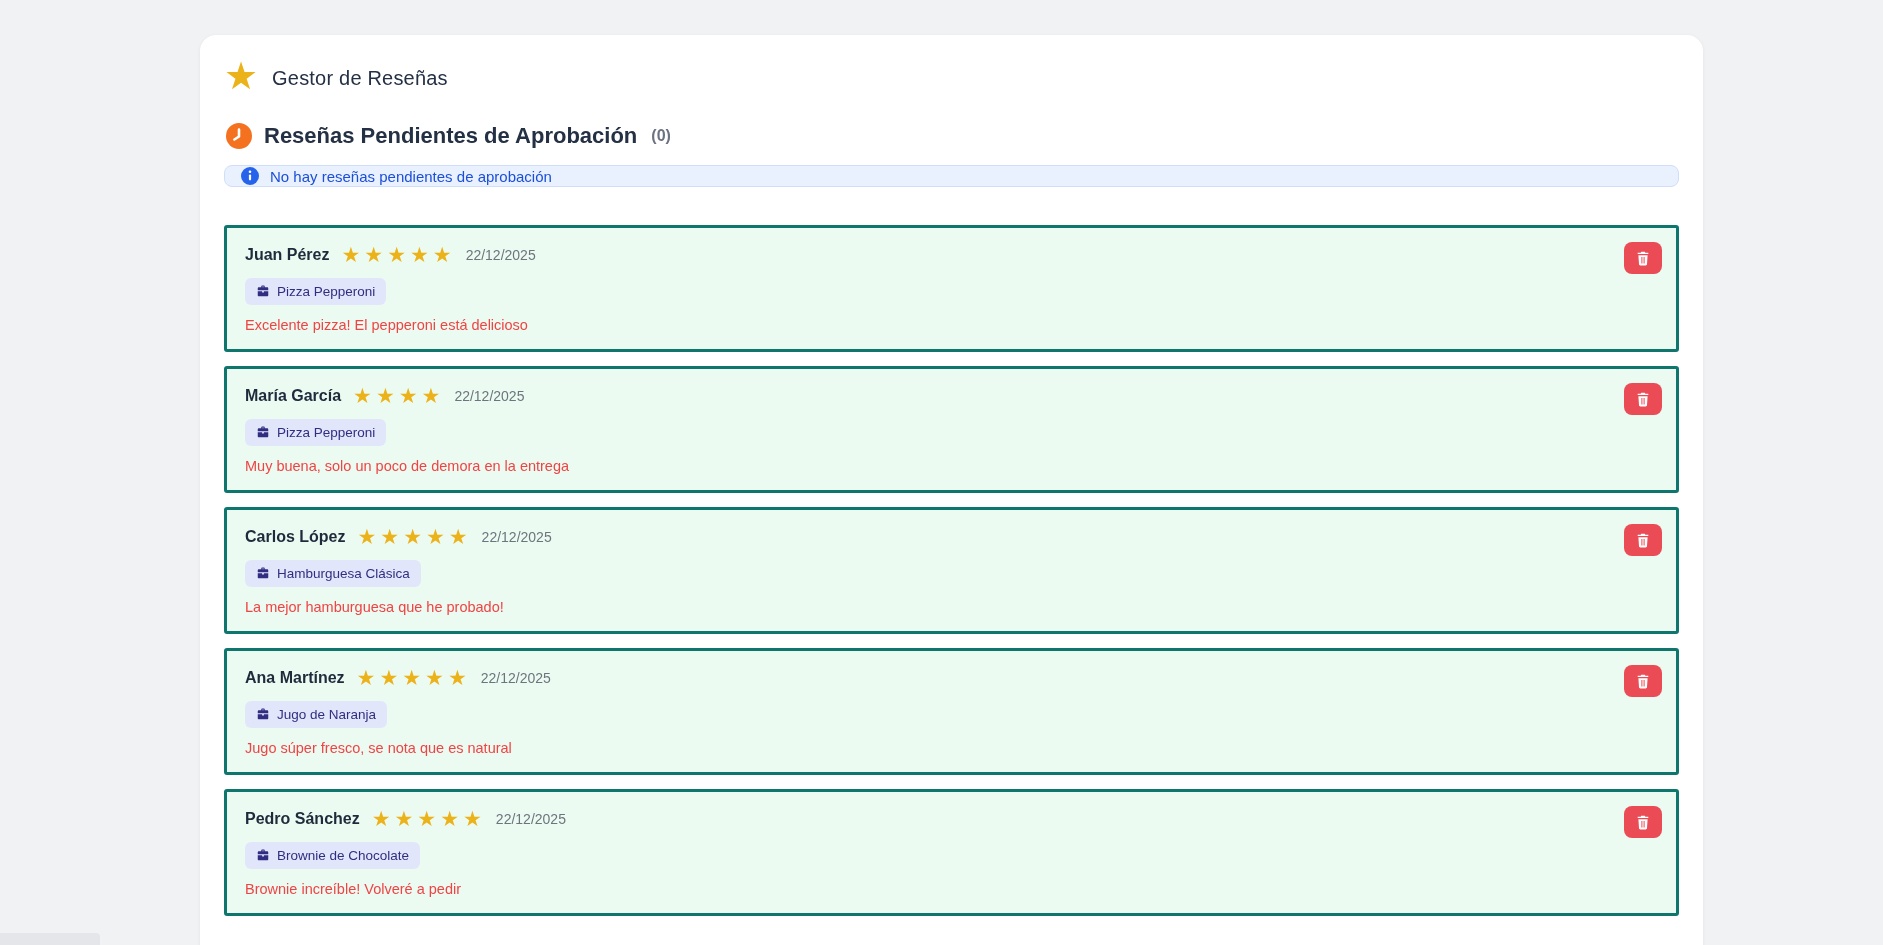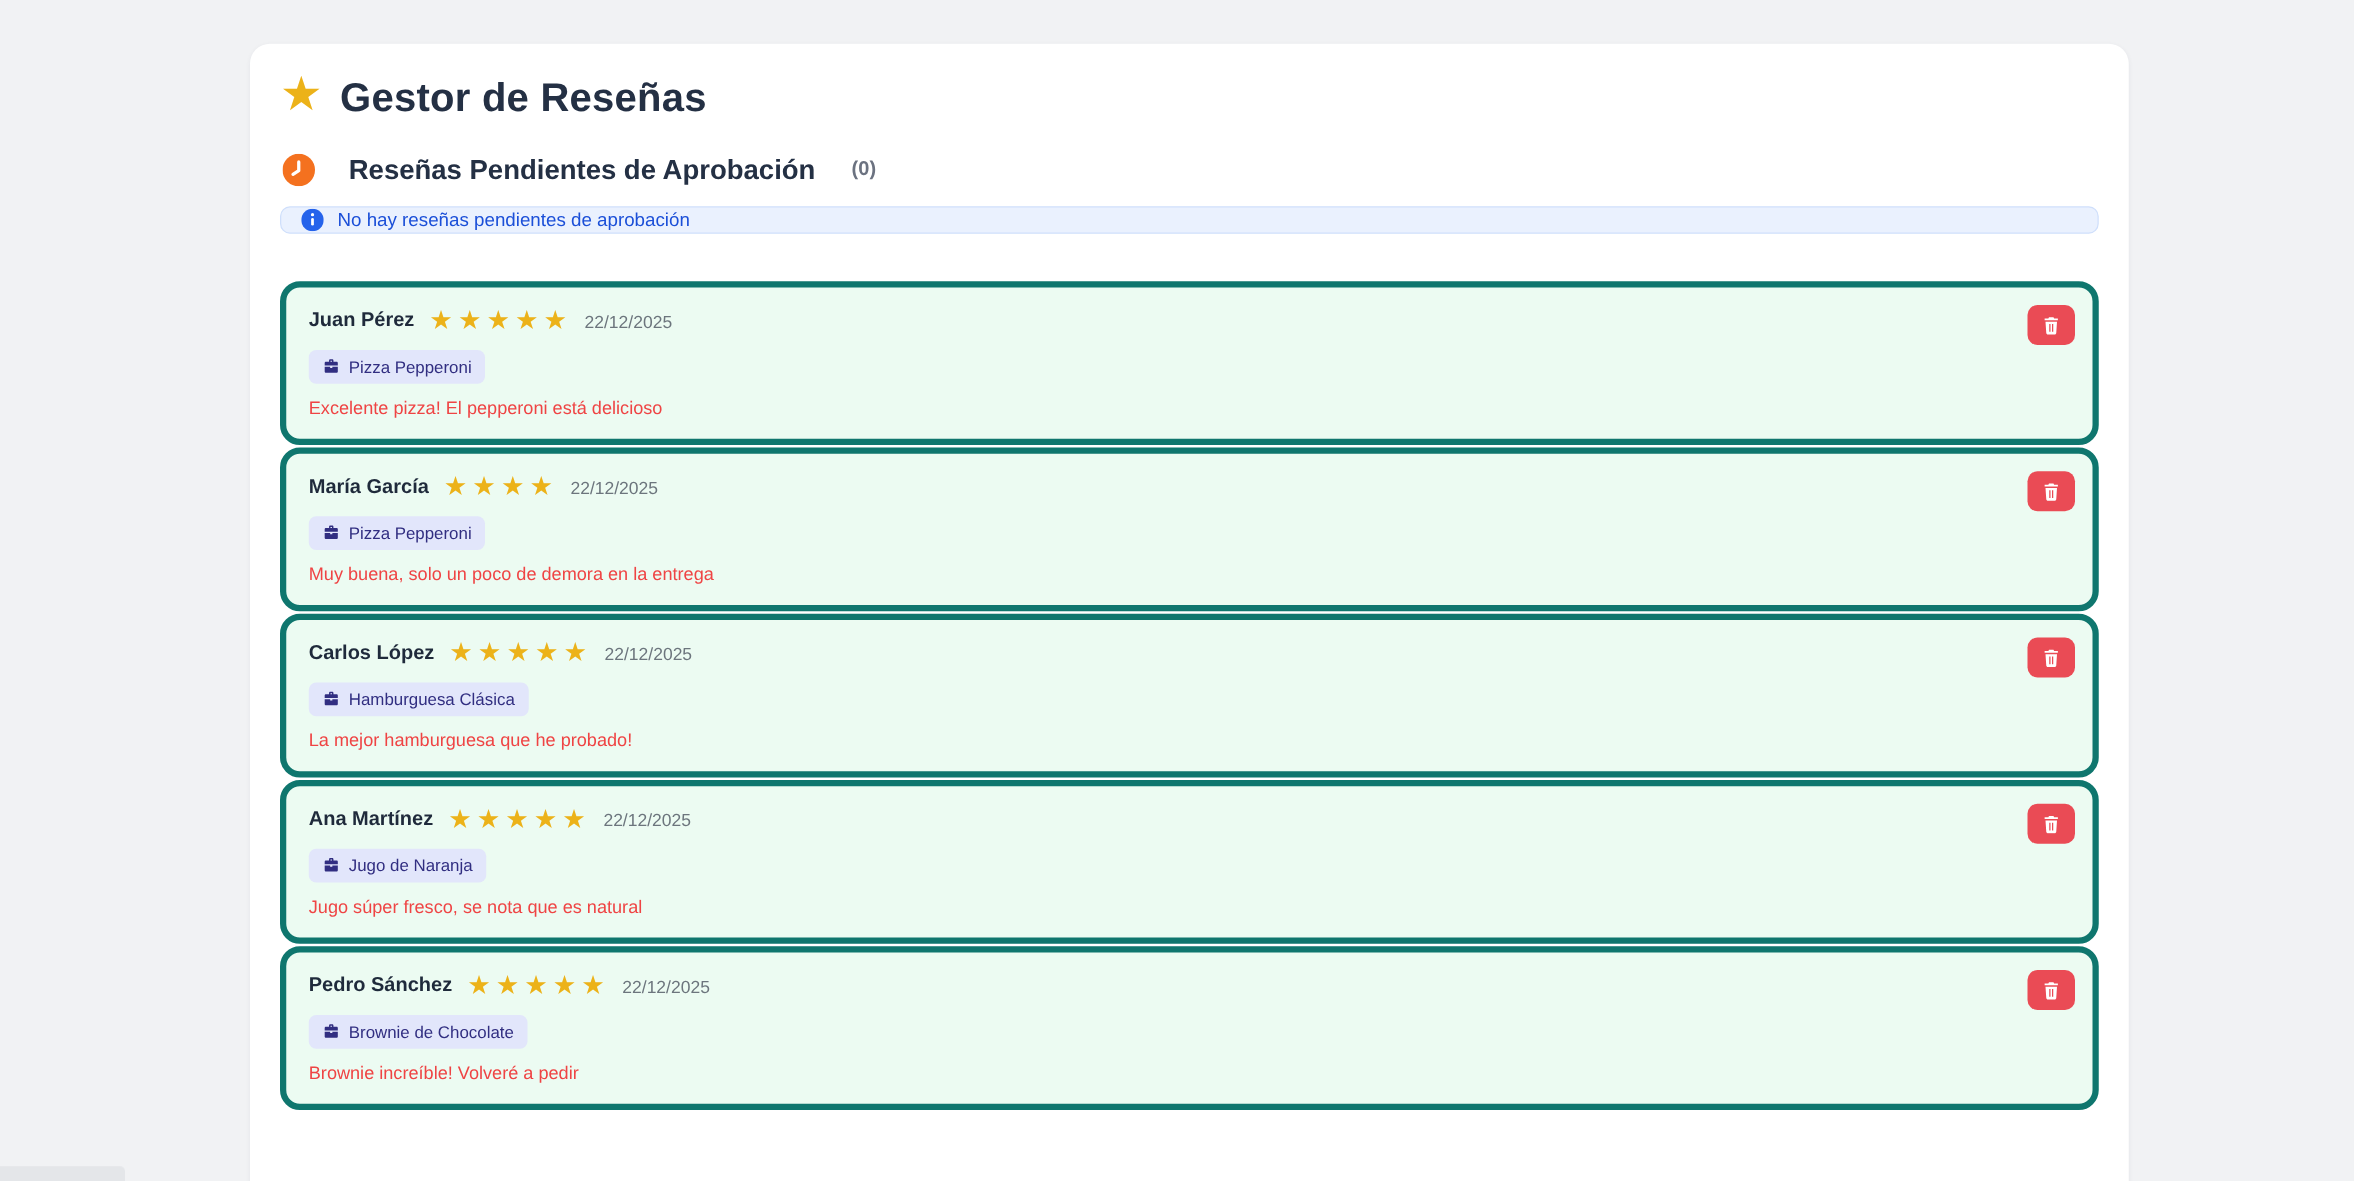--- a/index.html
+++ b/index.html
@@ -19,32 +19,32 @@
     padding: 24px 24px 40px 24px;
     min-height: 940px;
   }
   
   .page-header {
     display: flex; align-items: center; justify-content: space-between;
     margin-bottom: 26px;
   }
   .page-header .title-wrap { display: flex; align-items: center; gap: 14px; }
   .big-star { font-size: 38px; color: #ecb219; line-height: 1; transform: translateY(-2px); }
-  h1 { font-size: 32px; font-weight: 700; color: #243044; letter-spacing: .2px; }
+  h1 { font-size: 20px; font-weight: 400; color: #243044; letter-spacing: .2px; }
   .back-btn {
     display: inline-flex; align-items: center; gap: 9px;
     background: #5a4be0; color: #ffffff;
     border: none; border-radius: 8px;
     padding: 10px 18px; font-size: 15.5px;
     font-family: "Liberation Sans", sans-serif;
     cursor: pointer;
   }
   
   .section-heading {
-    display: flex; align-items: center; gap: 27px;
+    display: flex; align-items: center; gap: 12px;
     margin: 0 2px 16px 2px;
   }
   .section-heading h2 { font-size: 22px; font-weight: 700; color: #243044; }
   .section-heading .muted {
     font-size: 16px; font-weight: 600; color: #6b7280; margin-left: 2px;
   }
   .round-icon { width: 26px; height: 26px; flex: 0 0 26px; }
   
   .alert-info {
     display: flex; align-items: center; gap: 11px;
@@ -54,24 +54,24 @@
     padding: 1px 16px;
     color: #1b4fd8;
     font-size: 15px;
     margin-bottom: 38px;
   }
   .alert-info svg { flex: 0 0 18px; }
   
   .review-card {
     position: relative;
     background: #ecfbf2;
-    border: 5px solid #0f766e;
-    border-radius: 16px;
+    border: 3px solid #0f766e;
+    border-radius: 3px;
     padding: 16px 18px;
-    margin-bottom: 2px;
+    margin-bottom: 14px;
     min-height: 120px;
   }
   .review-head { display: flex; align-items: center; gap: 12px; }
   .reviewer-name { font-size: 16px; font-weight: 700; color: #1f2a3b; }
   .stars { display: inline-flex; gap: 4px; }
   .star { color: #ecb219; font-size: 21px; line-height: 1; }
   .review-date { font-size: 14px; color: #6c757d; margin-left: 2px; }
   .product-badge {
     display: inline-flex; align-items: flex-start; gap: 7px;
     background: #e2e6fb; color: #312e81;

